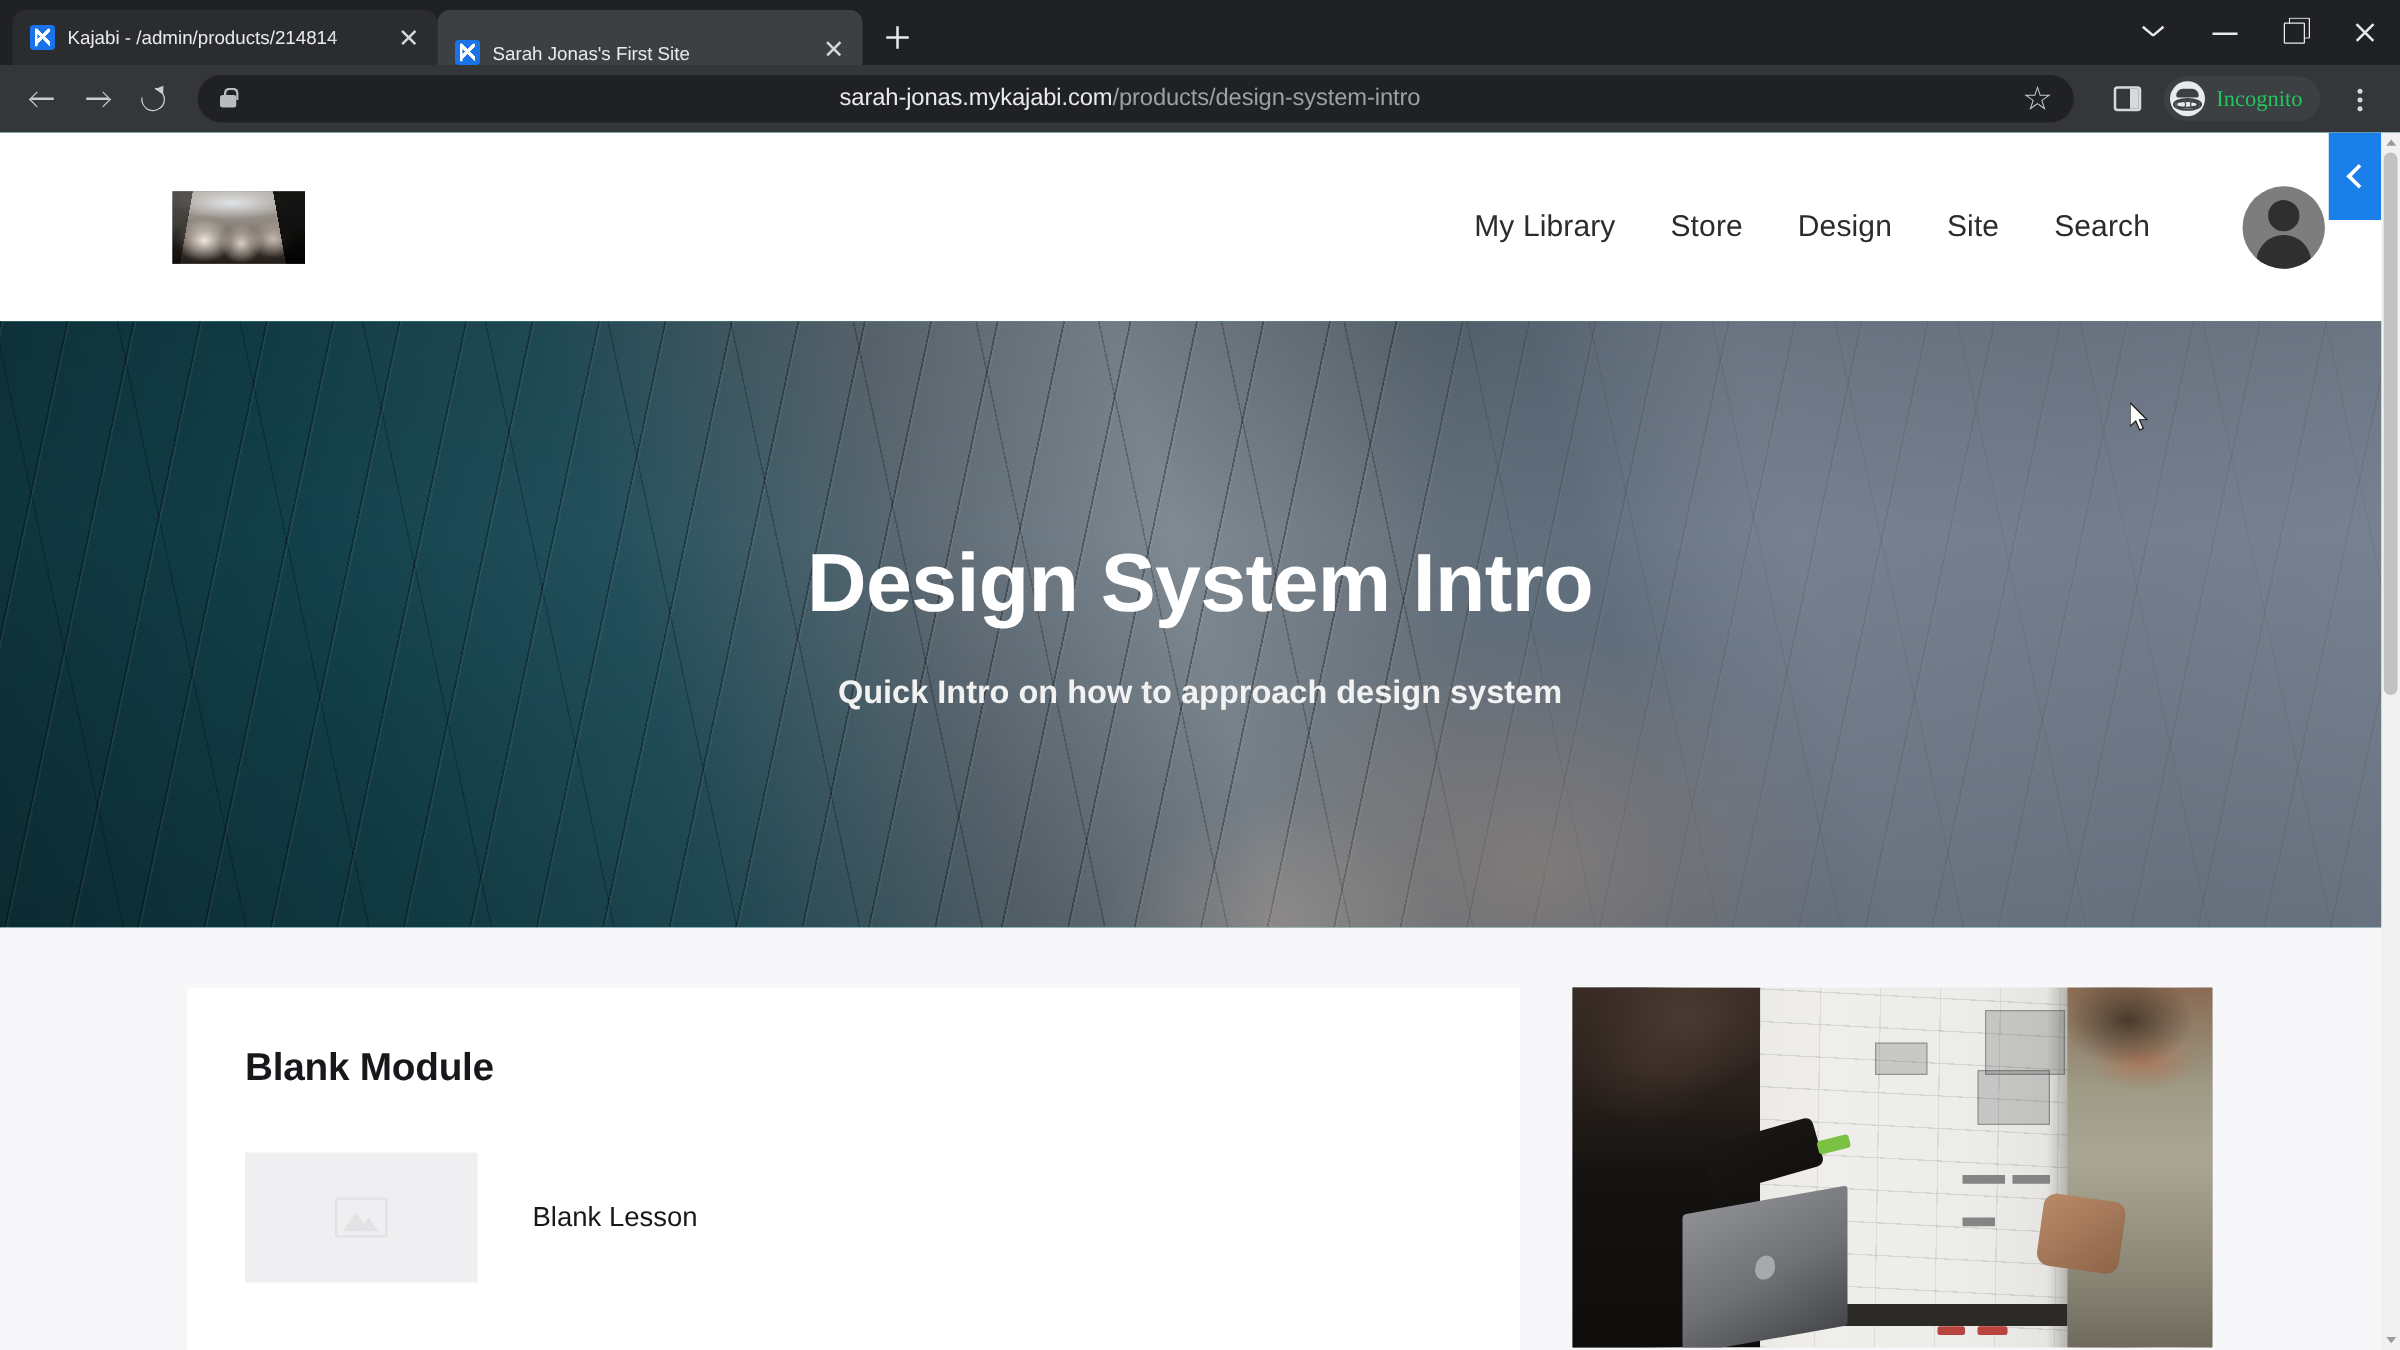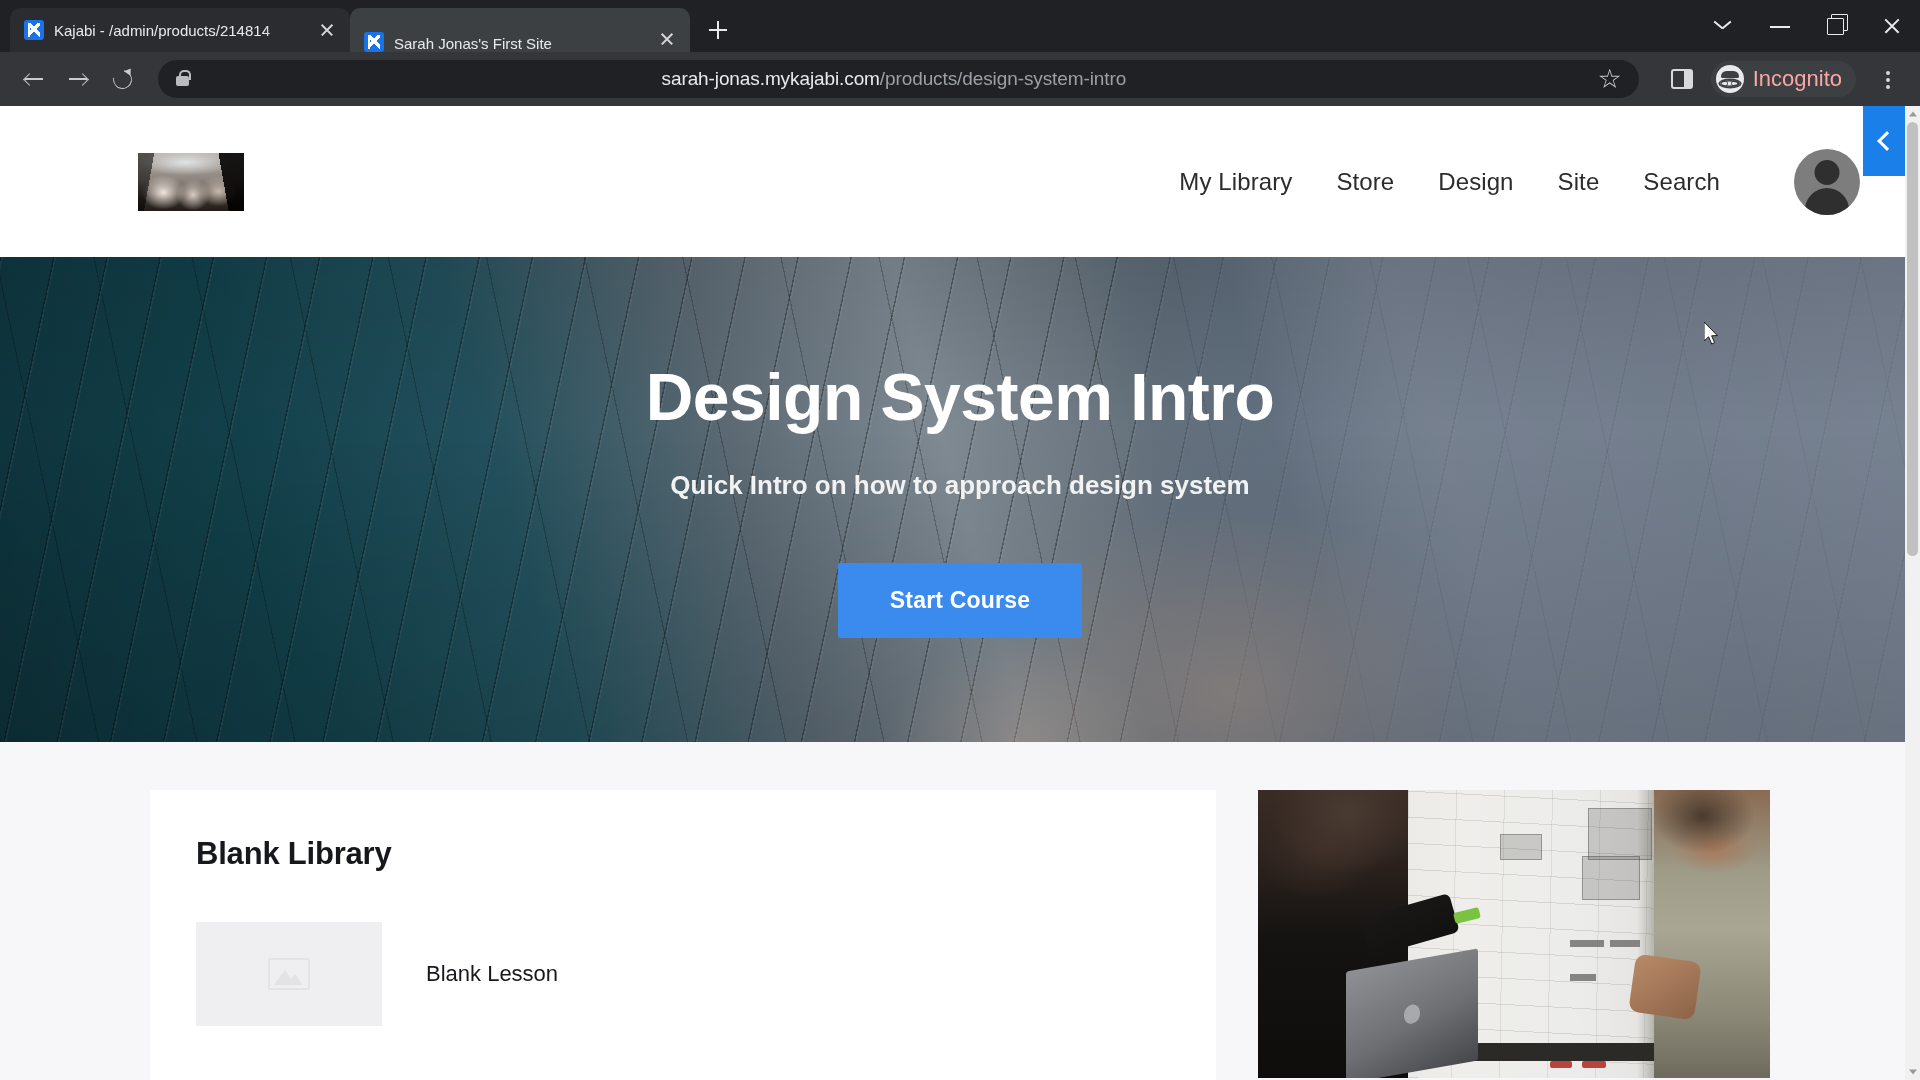--- a/index.html
+++ b/index.html
@@ -189,21 +189,21 @@
   }
   .incog-eyes {
     position: absolute; left: 5px; top: 14.5px; width: 18px; height: 8px;
   }
   .incog-eyes i {
     position: absolute; top: 0; width: 7.5px; height: 7.5px;
     border: 1.6px solid #3c4043; border-radius: 50%; background: #e8eaed;
   }
   .incog-eyes i:first-child { left: 0; }
   .incog-eyes i:last-child  { right: 0; }
-  .incog-label { color: #fca5a5; font-size: 22px; white-space: nowrap; }
+  .incog-label { color: #22c55e; font-size: 18px; white-space: nowrap; font-family: Liberation Serif, serif; }
   .kebab {
     width: 36px; height: 40px; margin-left: 10px; position: relative; flex: 0 0 36px;
   }
   .kebab i {
     position: absolute; left: 16px; width: 4px; height: 4px;
     border-radius: 50%; background: #d7dadd;
   }
   .kebab i:nth-child(1) { top: 12px; }
   .kebab i:nth-child(2) { top: 19px; }
   .kebab i:nth-child(3) { top: 26px; }
@@ -527,29 +527,28 @@
         <div class="avatar"></div>
       </nav>
     </div>
 
     <section class="hero">
       <div class="hero-bg"></div>
       <div class="hero-bg2"></div>
       <div class="hero-inner">
         <h1 class="hero-title">Design System Intro</h1>
         <p class="hero-sub">Quick Intro on how to approach design system</p>
-        <button class="cta">Start Course</button>
       </div>
     </section>
 
     <section class="content">
       <div class="content-grid">
 
         <div class="module-card">
-          <h2 class="module-title">Blank Library</h2>
+          <h2 class="module-title">Blank Module</h2>
 
           <div class="lesson-row">
             <div class="lesson-thumb">
               <span class="ph-icon"></span>
             </div>
             <div class="lesson-title">Blank Lesson</div>
           </div>
 
         </div>
 

